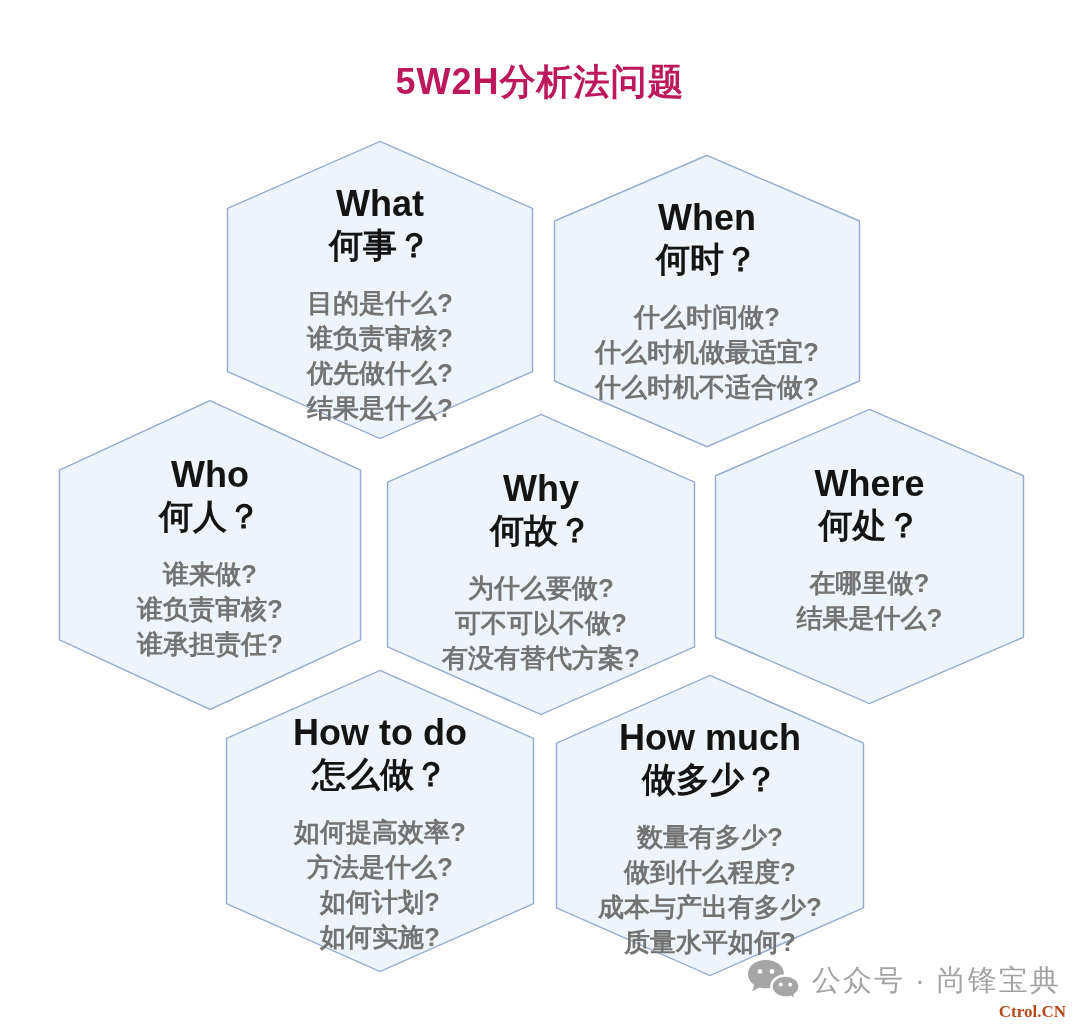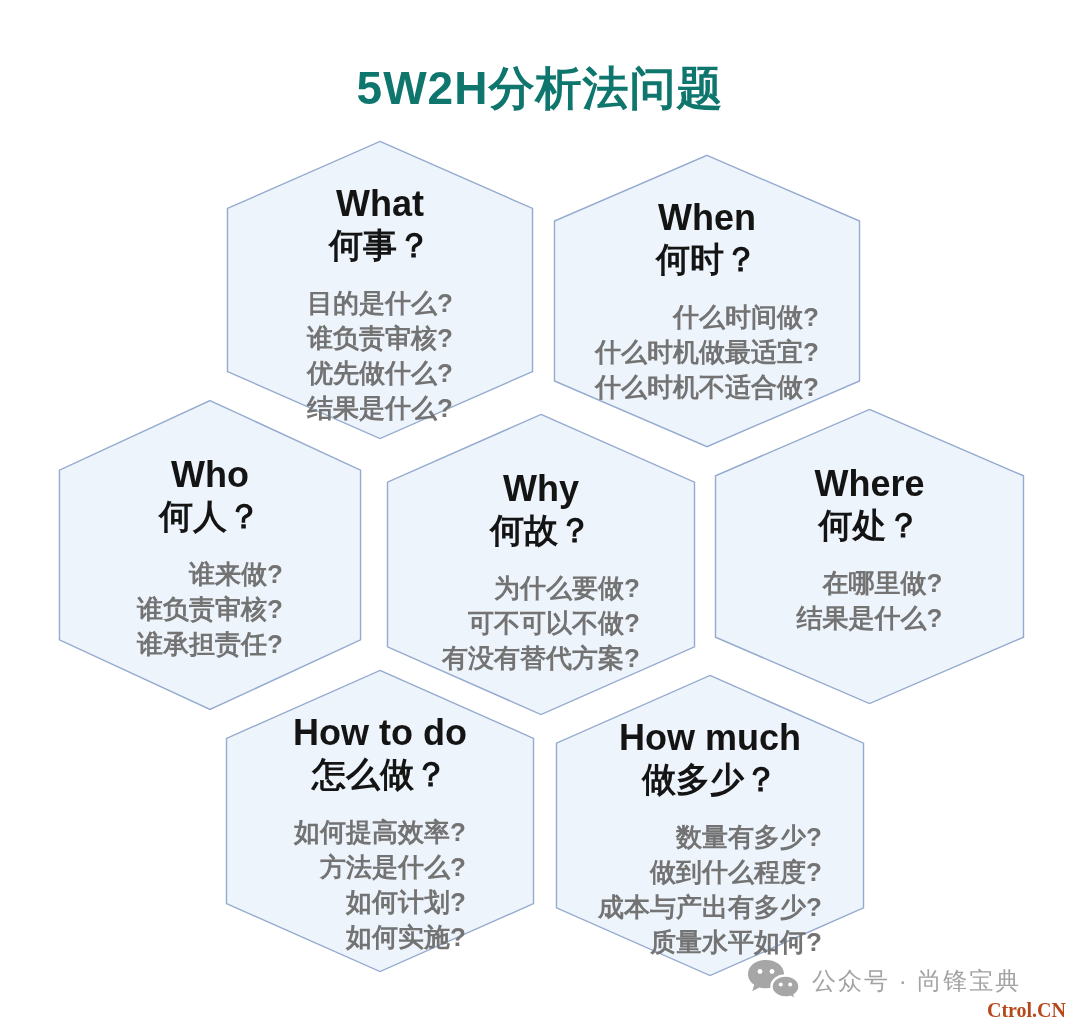--- a/index.html
+++ b/index.html
@@ -2,52 +2,52 @@
 <html><head>
 <meta charset="utf-8">
 <style>
   html,body{margin:0;padding:0;background:#fff;}
   #stage{
     position:relative;width:1080px;height:1024px;background:#ffffff;overflow:hidden;
     font-family:"Liberation Sans","DejaVu Sans",sans-serif;
   }
   .main-title{
     position:absolute;top:58px;left:0;width:100%;text-align:center;
-    font-size:46px;font-weight:bold;color:#0f766e;letter-spacing:1px;
+    font-size:36px;font-weight:bold;color:#be185d;letter-spacing:1px;
   }
   .hex{position:absolute;}
   .hex svg.hex-bg{position:absolute;inset:0;width:100%;height:100%;display:block;}
   .hex svg.hex-bg polygon{
     fill:#eef4fb;stroke:#94aacf;stroke-width:1.4;vector-effect:non-scaling-stroke;
   }
   .hex-content{
     position:absolute;inset:0;display:flex;flex-direction:column;align-items:center;
-    padding-top:44px;box-sizing:border-box;text-align:right;
+    padding-top:44px;box-sizing:border-box;text-align:center;
   }
   .row-mid .hex-content{padding-top:56px;}
   .hex-title{font-size:36px;font-weight:bold;color:#141414;line-height:1.18;}
   .hex-subtitle{font-size:34px;font-weight:bold;color:#141414;line-height:1.2;}
   .hex-items{margin-top:20px;}
   .hex-item{font-size:26px;font-weight:600;color:#737373;line-height:35px;}
   
   #hex-what   {left:225px;top:139px;width:310px;height:302px;}
   #hex-when   {left:552px;top:153px;width:310px;height:296px;}
   #hex-who    {left:57px; top:398px;width:306px;height:314px;}
   #hex-why    {left:385px;top:412px;width:312px;height:305px;}
   #hex-where  {left:713px;top:407px;width:313px;height:299px;}
   #hex-how    {left:224px;top:668px;width:312px;height:306px;}
   #hex-howmuch{left:554px;top:673px;width:312px;height:305px;}
   .watermark{
     position:absolute;left:746px;top:958px;display:flex;align-items:center;gap:12px;
-    color:#a3a3a3;font-size:24px;letter-spacing:2px;
+    color:#a3a3a3;font-size:29px;letter-spacing:2px;
   }
   .wechat-icon{width:54px;height:46px;flex:0 0 auto;}
   .corner-mark{
     position:absolute;right:14px;bottom:2px;color:#b5491c;
-    font-family:"Liberation Serif","DejaVu Serif",serif;font-size:20px;font-weight:bold;
+    font-family:"Liberation Serif","DejaVu Serif",serif;font-size:17px;font-weight:bold;
   }
 </style>
 </head>
 <body>
 
 <div id="stage">
 
   <div class="main-title">5W2H分析法问题</div>
 
   <div class="hex" id="hex-what">

